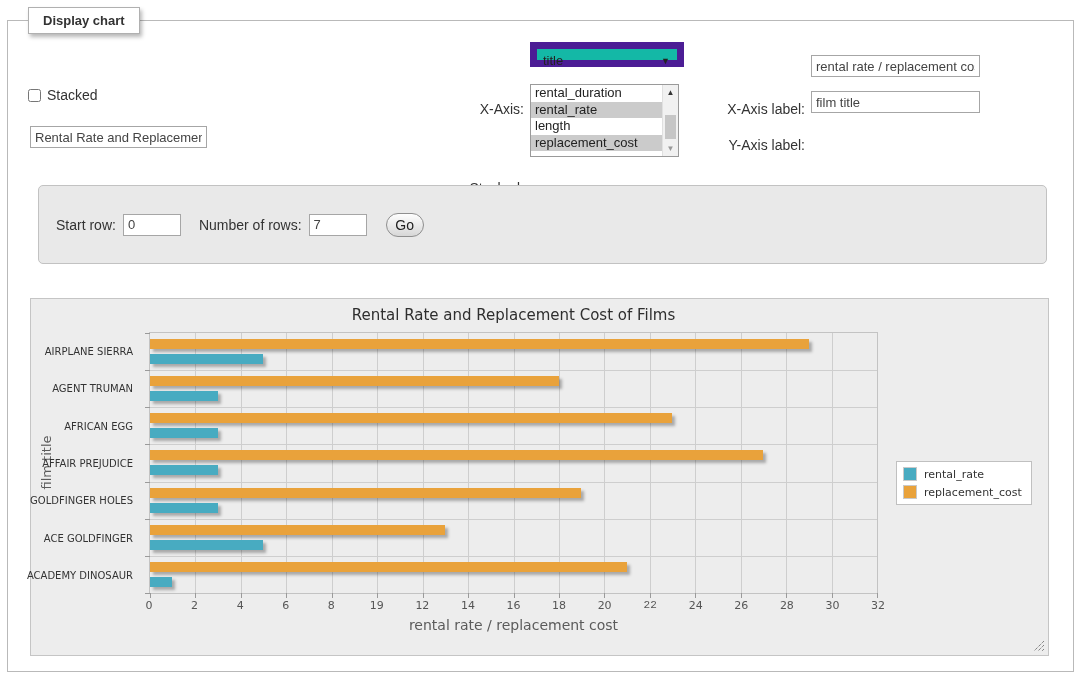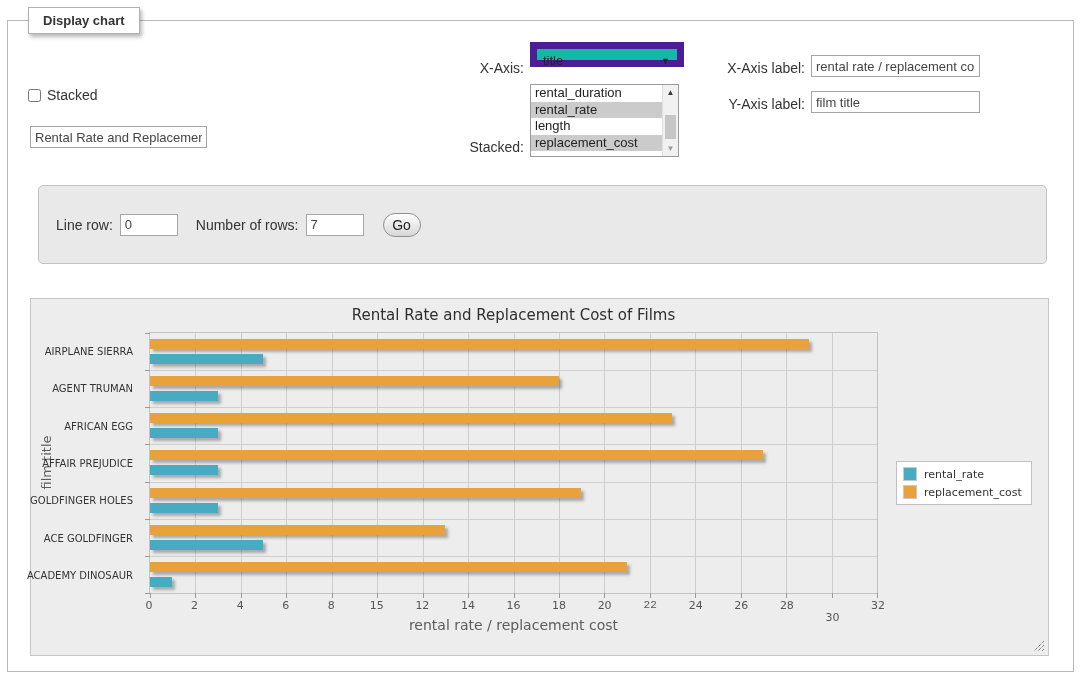--- a/index.html
+++ b/index.html
@@ -7,21 +7,21 @@
   body { font-family:"Liberation Sans", sans-serif; color:#333; }
   .wrap { position:relative; width:1081px; height:681px; background:#fff; overflow:hidden;border-radius:23px; }
 
   .outer-box { position:absolute; left:7px; top:20px; width:1067px; height:652px;
                border:1px solid #b9b9b9; background:#fff; }
   .panel-legend { position:absolute; left:28px; top:7px; background:#fff;
                   border:1px solid #b0b0b0; padding:5px 14px; font-weight:bold;
                   font-size:13px; color:#333; box-shadow:2px 3px 4px rgba(0,0,0,0.28); z-index:5; }
 
   .lbl { position:absolute; font-size:14px; color:#333; }
-  .r-align { text-align:right; }
+  .r-align { text-align:right;margin-top:41px; }
 
   .radio-row { position:absolute; left:28px; top:56px; display:flex; align-items:center; gap:4px;
                font-size:14px; }
   .radio-row label { display:flex; align-items:center; gap:4px; margin-right:8px; cursor:default; }
   .stacked-row { position:absolute; left:28px; top:87px; display:flex; align-items:center; gap:6px; font-size:14px; }
 
   input[type=text] { border:1px solid #a6a6a6; height:22px; font-size:13px; padding:2px 4px;
                      font-family:"Liberation Sans", sans-serif; color:#444; background:#fff; }
   .title-input { position:absolute; left:30px; top:126px; width:177px; }
 
@@ -123,21 +123,21 @@
     </div>
   </div>
 
   <span class="lbl r-align xlab-lbl">X-Axis label:</span>
   <input type="text" class="xlab-input" value="rental rate / replacement cost" style="">
 
   <span class="lbl r-align ylab-lbl">Y-Axis label:</span>
   <input type="text" class="ylab-input" value="film title" style="">
 
   <div class="form-panel">
-    <span>Line row:</span>
+    <span>Start row:</span>
     <input type="text" value="0" style="">
     <span class="gap"></span>
     <span>Number of rows:</span>
     <input type="text" value="7" style="">
     <button class="go-btn">Go</button>
   </div>
 
   <div class="chart-box">
     <div class="chart-title">Rental Rate and Replacement Cost of Films</div>
     <div class="y-title">film title</div>
@@ -225,31 +225,31 @@
         <div class="y-lab" style="top: 64.2857%;">GOLDFINGER HOLES</div>
         <div class="y-lab" style="top: 78.5714%;">ACE GOLDFINGER</div>
         <div class="y-lab" style="top: 92.8571%;">ACADEMY DINOSAUR</div>
       </div>
     <div class="x-ticks">
         <div class="x-tick" style="left: 0%;">0</div>
         <div class="x-tick" style="left: 6.25%;">2</div>
         <div class="x-tick" style="left: 12.5%;">4</div>
         <div class="x-tick" style="left: 18.75%;">6</div>
         <div class="x-tick" style="left: 25%;">8</div>
-        <div class="x-tick" style="left: 31.25%;">15</div>
+        <div class="x-tick" style="left: 31.25%;">19</div>
         <div class="x-tick" style="left: 37.5%;">12</div>
         <div class="x-tick" style="left: 43.75%;">14</div>
         <div class="x-tick" style="left: 50%;">16</div>
         <div class="x-tick" style="left: 56.25%;">18</div>
         <div class="x-tick" style="left: 62.5%;">20</div>
         <div class="x-tick" style="left: 68.75%; font-family: Liberation Mono, monospace;">22</div>
         <div class="x-tick" style="left: 75%;">24</div>
         <div class="x-tick" style="left: 81.25%;">26</div>
         <div class="x-tick" style="left: 87.5%;">28</div>
-        <div class="x-tick" style="left: 93.75%; margin-top: 12px;">30</div>
+        <div class="x-tick" style="left: 93.75%;">30</div>
         <div class="x-tick" style="left: 100%;">32</div>
       </div>
     <div class="x-title">rental rate / replacement cost</div>
     <div class="legend">
         <div class="leg-item">
           <div class="leg-swatch" style="background: rgb(72, 171, 193);"></div>
           <div class="leg-label">rental_rate</div>
         </div>
         <div class="leg-item">
           <div class="leg-swatch" style="background: rgb(233, 162, 59);"></div>

